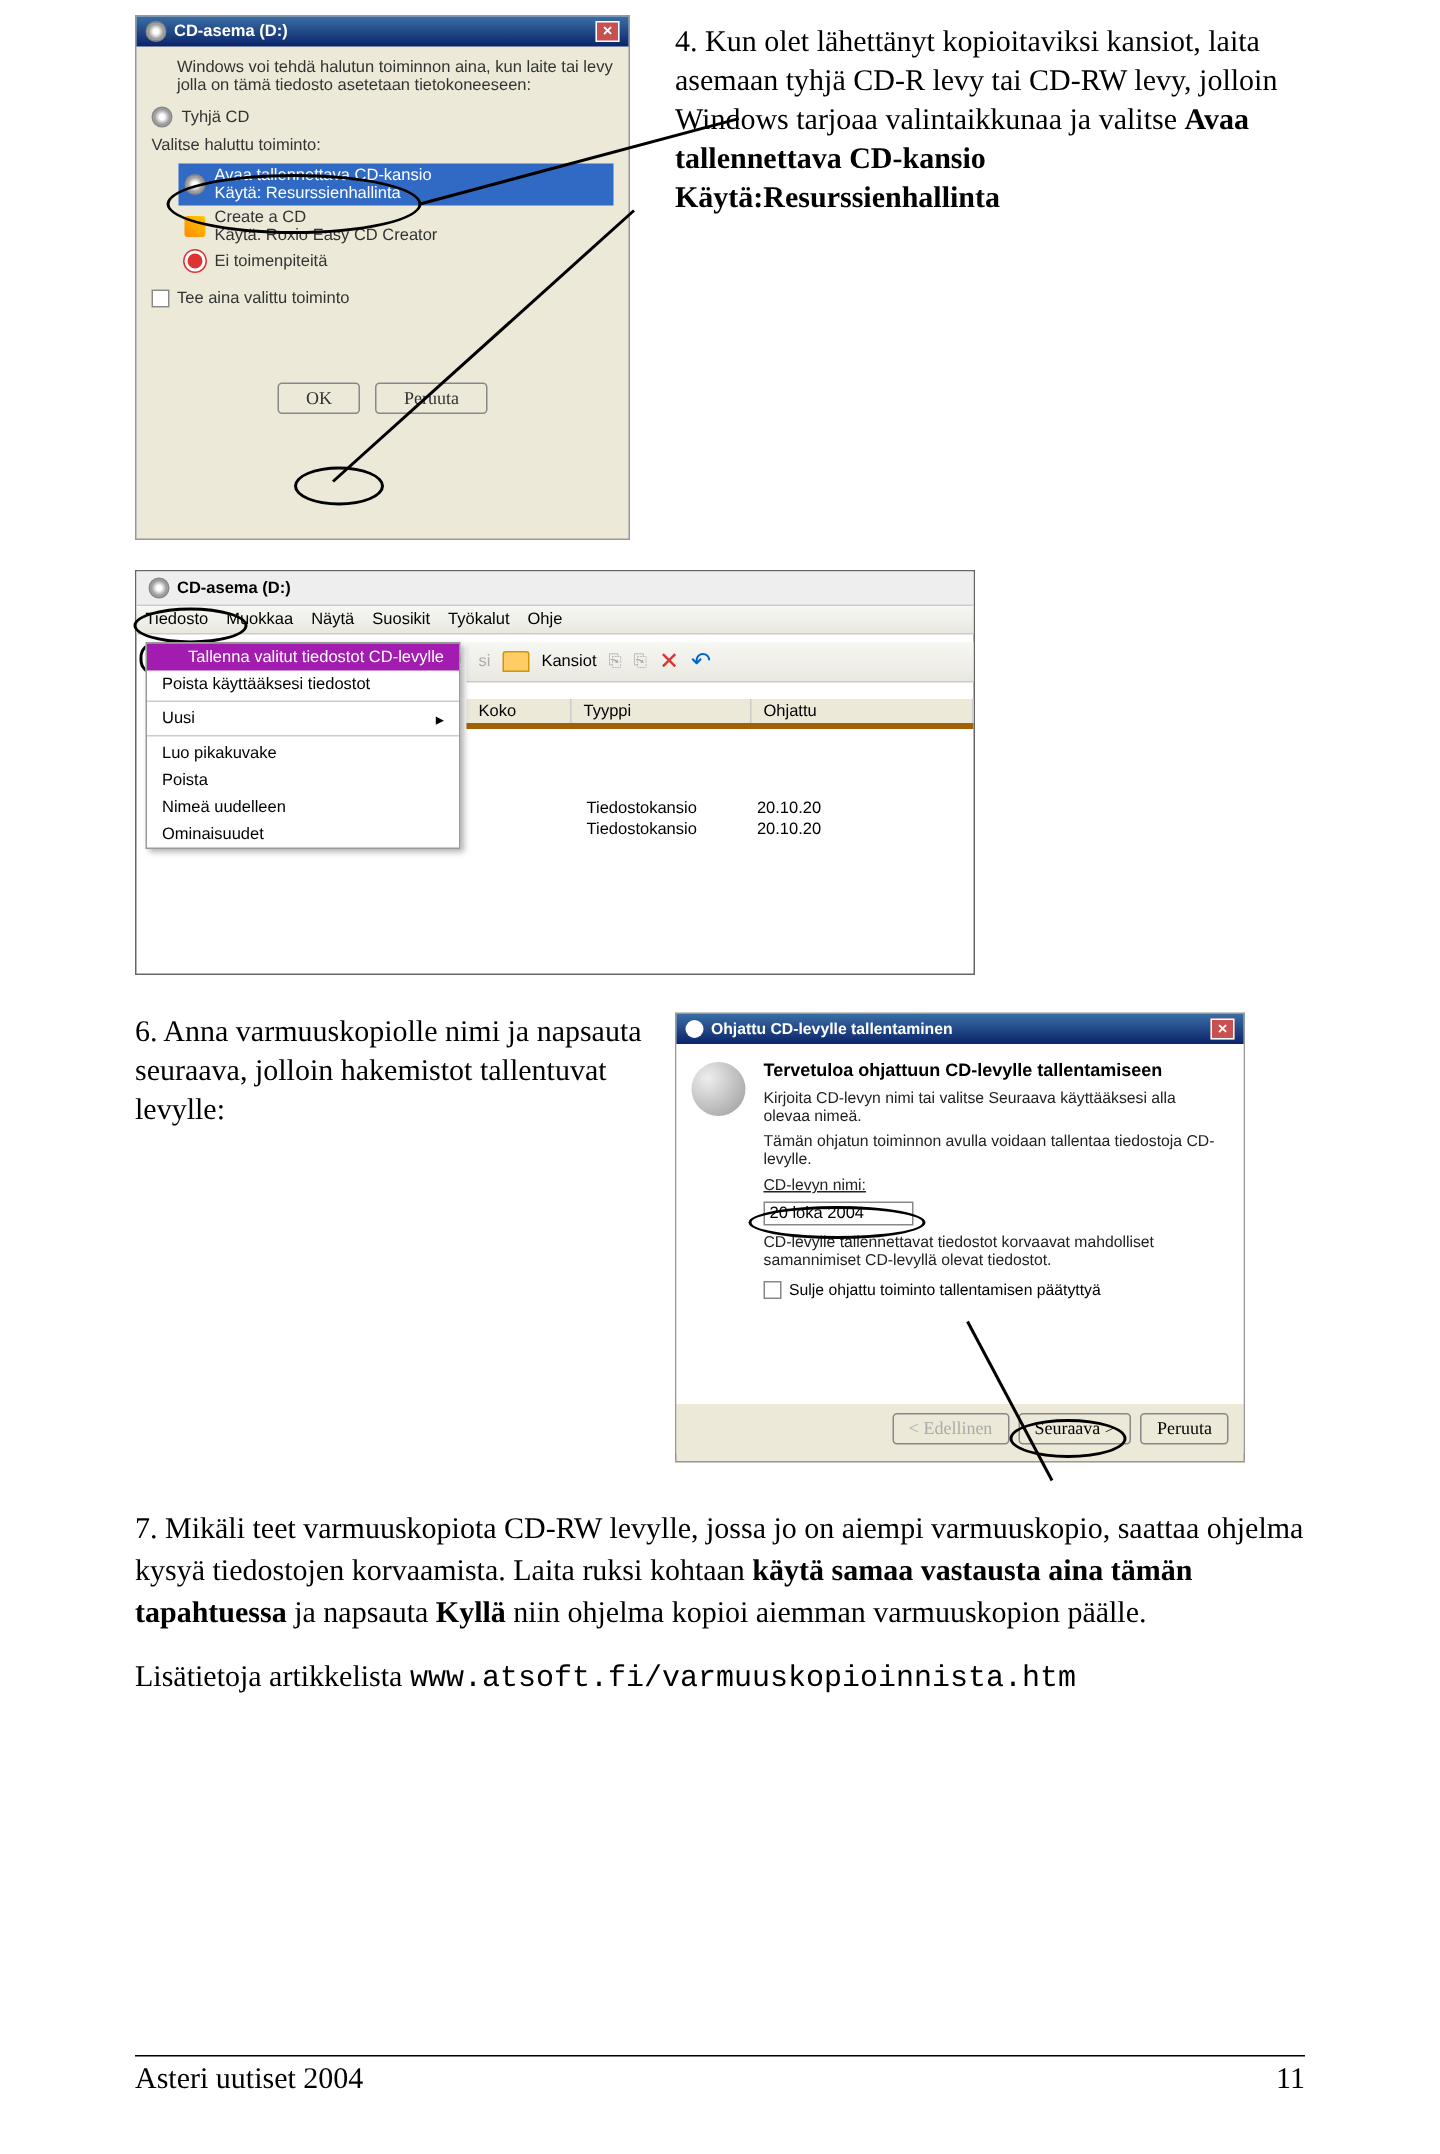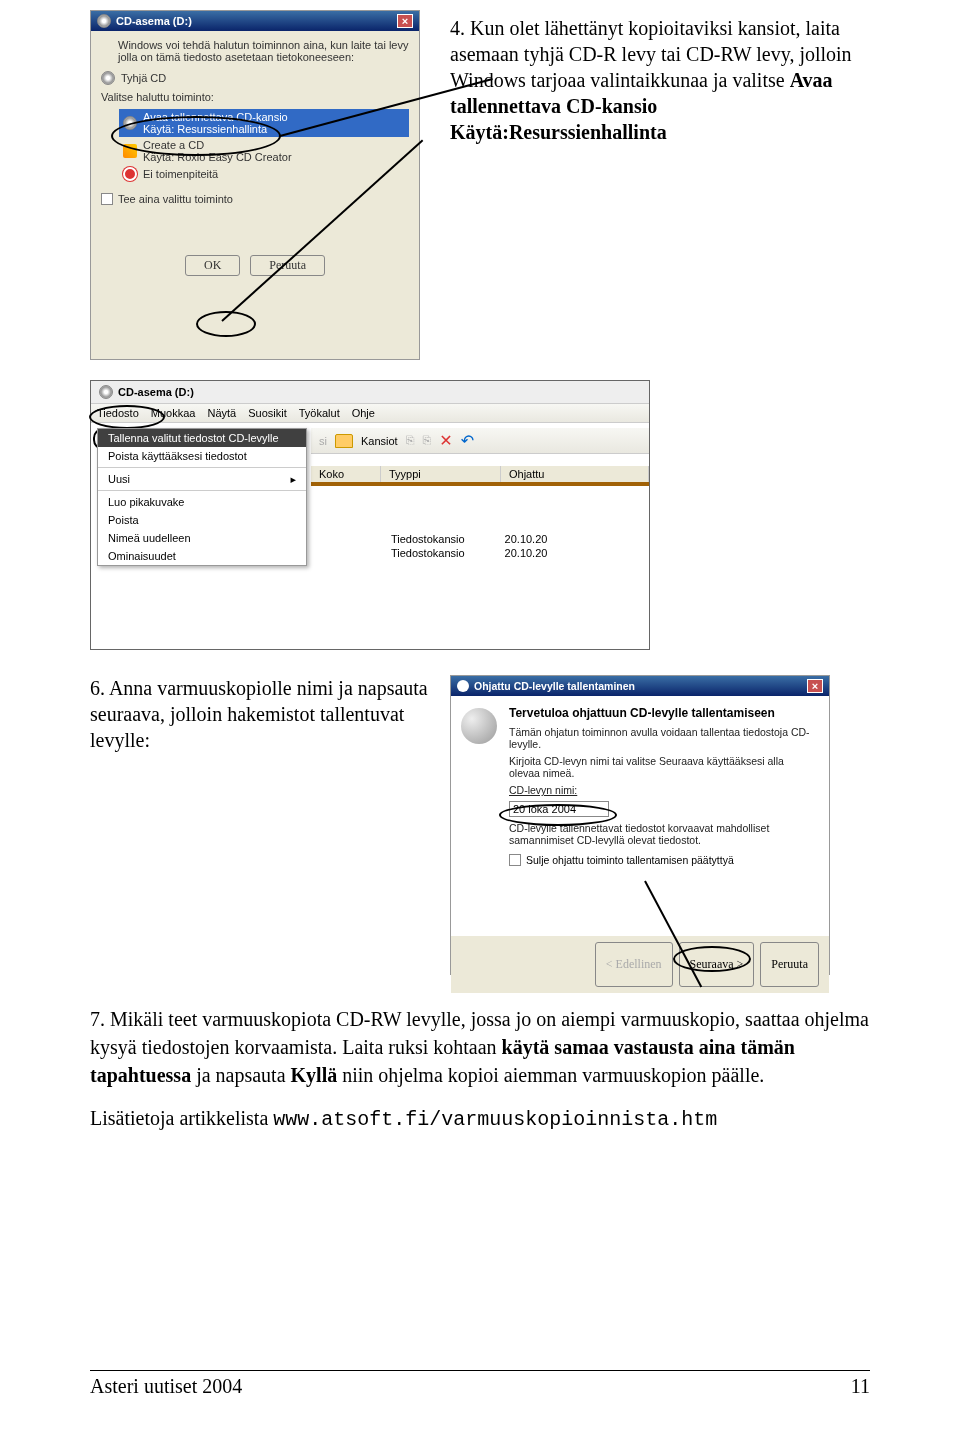--- a/index.html
+++ b/index.html
@@ -87,21 +87,21 @@
     background:linear-gradient(#f7f7f3,#e9e8e0);
     padding:3px 6px; display:flex; gap:12px; border-bottom:1px solid #ccc;
   }
   .ss2 .dropdown {
     position:absolute; left:6px; top:47px;
     background:#fff; border:1px solid #999; width:210px;
     box-shadow:2px 2px 4px rgba(0,0,0,0.3);
     z-index: 5;
   }
   .dd-item { padding:3px 10px; color:#000; font-size:11px; }
-  .dd-item.sel { background:#404040; color:#fff; }
+  .dd-item.sel { background:#a21caf; color:#fff;text-align:right; }
   .dd-item.arrow::after { content:"▸"; float:right; }
   .dd-sep { border-top:1px solid #ccc; margin:2px 0; }
   .ss2 .toolbar {
     position:absolute; left:220px; top:47px; right:0;
     display:flex; gap:8px; align-items:center; padding:3px 8px;
     background:linear-gradient(#f7f7f3,#e9e8e0); border-bottom:1px solid #ccc;
   }
   .folder-icon { width:18px; height:14px; background:#fc6; border:1px solid #c90; border-radius:2px 2px 0 0; }
   .dim { color:#aaa; }
   .ss2 .header-row {
@@ -119,21 +119,21 @@
   .ss3 .body { padding:10px 12px 8px 58px; background:#fff; height:240px; position:relative; }
   .ss3 .side-icon {
     position:absolute; left:10px; top:12px; width:36px; height:36px;
     background: radial-gradient(circle at 30% 30%, #eee, #999);
     border-radius:50%;
   }
   .ss3 h4 { font-size:12px; font-weight:bold; margin-bottom:6px; color:#000; }
   .ss3 .p { margin:5px 0; font-size:10.5px; color:#222; }
   .ss3 input.field { width:100px; border:1px solid #888; padding:1px 3px; font-size:11px; }
   .ss3 .btns { display:flex; gap:6px; justify-content:flex-end; padding:6px 10px; background:#ece9d8; }
-  .ss3 .btns .win-btn { padding:14px 10px; }
+  .ss3 .btns .win-btn { padding:2px 10px; }
 
   .para7 { margin-top: 30px; line-height:1.4; }
   .para8 { margin-top: 18px; }
   .mono { font-family: "Courier New", monospace; }
 
   .footer {
     position:absolute; bottom:38px; left:90px; right:90px;
     border-top:1px solid #000;
     display:flex; justify-content:space-between;
     padding-top:4px;
@@ -267,22 +267,22 @@
     </div>
     <div class="screenshot-box ss3">
       <div class="titlebar">
         <span style="width:12px;height:12px;background:#fff;border-radius:50%;"></span>
         <span>Ohjattu CD-levylle tallentaminen</span>
         <span class="close-x">×</span>
       </div>
       <div class="body">
         <div class="side-icon"></div>
         <h4>Tervetuloa ohjattuun CD-levylle tallentamiseen</h4>
+        <div class="p">Kirjoita CD-levyn nimi tai valitse Seuraava käyttääksesi alla olevaa nimeä.</div>
         <div class="p">Tämän ohjatun toiminnon avulla voidaan tallentaa tiedostoja CD-levylle.</div>
-        <div class="p">Kirjoita CD-levyn nimi tai valitse Seuraava käyttääksesi alla olevaa nimeä.</div>
         <div class="p" style="text-decoration:underline;">CD-levyn nimi:</div>
         <input class="field" value="20 loka 2004" style="">
         <div class="p">CD-levylle tallennettavat tiedostot korvaavat mahdolliset samannimiset CD-levyllä olevat tiedostot.</div>
         <div class="checkbox-row" style="margin-top:8px;">
           <span class="chk"></span>
           <span>Sulje ohjattu toiminto tallentamisen päätyttyä</span>
         </div>
         <div class="ellipse" style="left:48px; top:108px; width:118px; height:22px;"></div>
       </div>
       <div class="btns">

